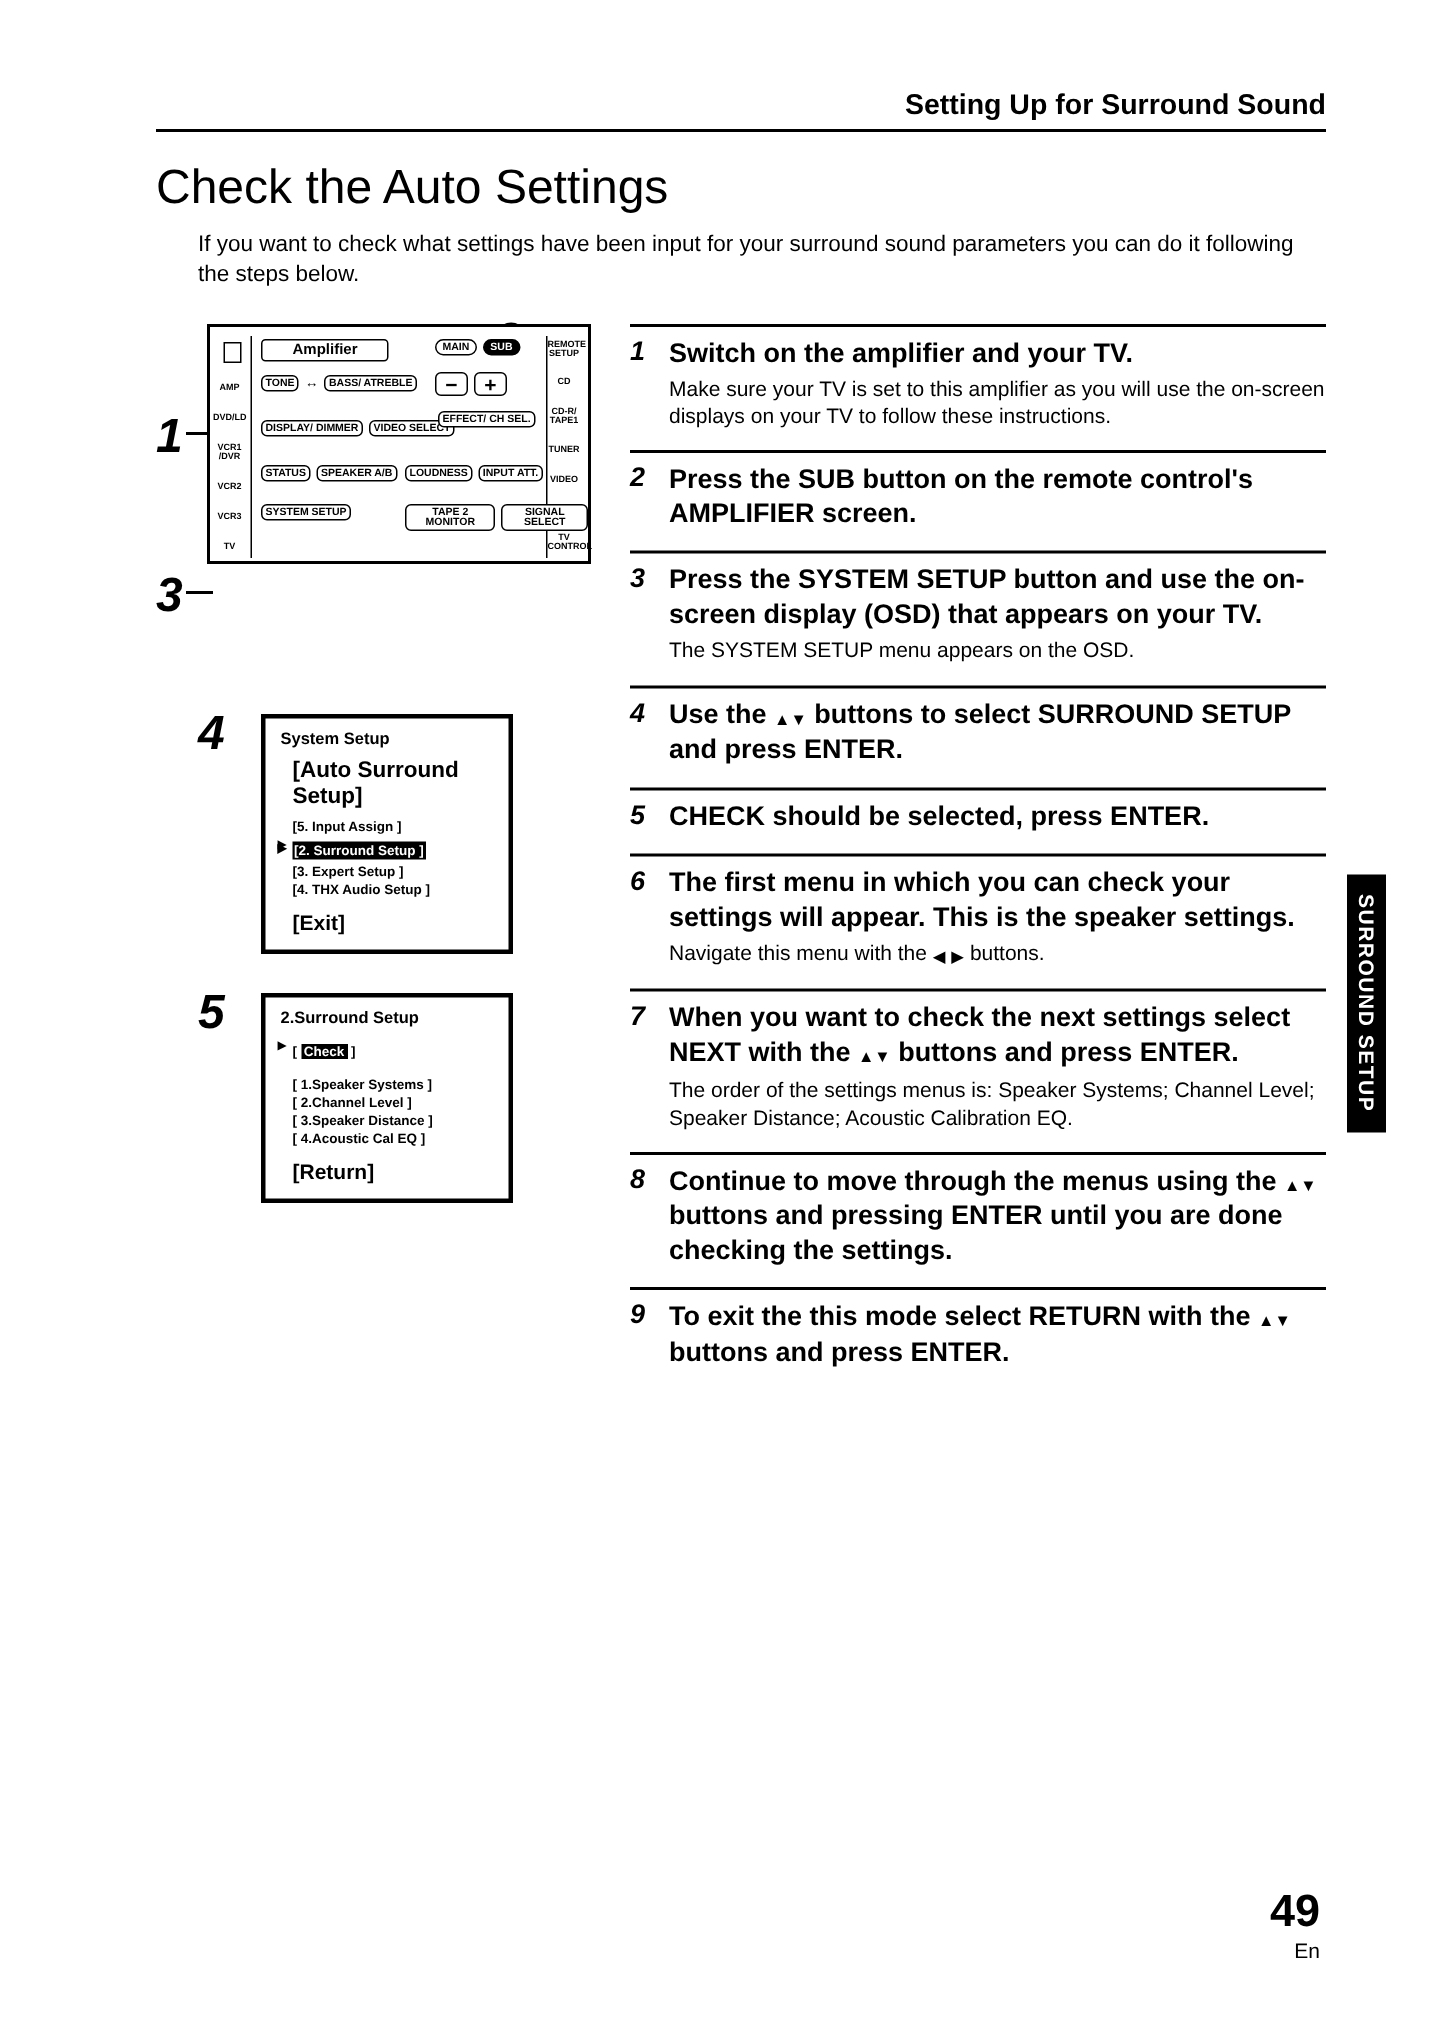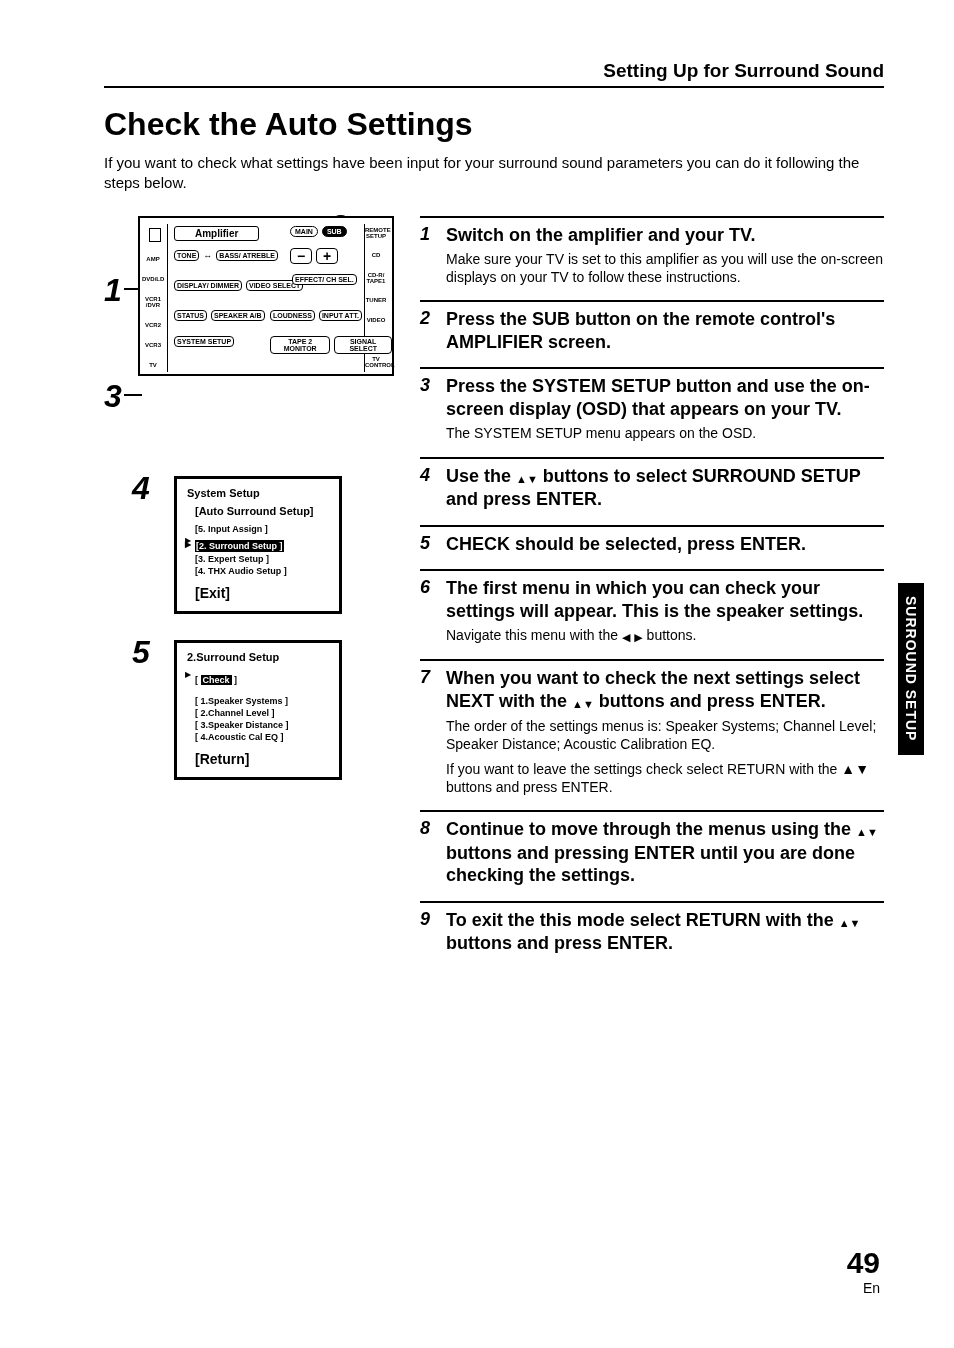--- a/index.html
+++ b/index.html
@@ -1,20 +1,20 @@
 <!DOCTYPE html>
 <html><head>
 <meta charset="utf-8">
 <style>
   * { box-sizing: border-box; margin: 0; padding: 0; }
   html, body { width: 954px; height: 1348px; font-family: Arial, Helvetica, sans-serif; color: #000; background: #fff; }
   .page { position: relative; width: 954px; height: 1348px; padding: 60px 70px 40px 104px; }
   .section-header { text-align: right; font-weight: bold; font-size: 19px; border-bottom: 2px solid #000; padding-bottom: 4px; margin-bottom: 18px; }
-  .main-title { font-size: 32px; font-weight: bold; margin-bottom: 10px; }
-  .intro { font-size: 15px; line-height: 1.35; margin-bottom: 22px; }
+  .main-title { font-size: 32px; font-weight: normal; margin-bottom: 10px; }
+  .intro { font-size: 15px; line-height: 1.35; margin-bottom: 22px; margin-left: 28px; }
   .content-row { display: flex; gap: 26px; }
   .left-col { width: 290px; flex: 0 0 290px; }
   .right-col { flex: 1; }
 
   
   .step { border-top: 2px solid #000; padding-top: 6px; margin-bottom: 14px; }
   .step-head { display: flex; align-items: flex-start; gap: 10px; }
   .step-num { font-size: 18px; font-weight: bold; font-style: italic; color: #000; width: 16px; flex: 0 0 16px; }
   .step-title { font-size: 18px; font-weight: bold; line-height: 1.25; }
   .step-body { margin-left: 26px; font-size: 14px; line-height: 1.3; margin-top: 4px; }
@@ -32,31 +32,31 @@
 
   .remote { border: 2px solid #000; width: 256px; height: 160px; margin-left: 34px; position: relative; background:#fff; }
   .remote .row { position: absolute; display:flex; align-items:center; gap:4px; }
   .btn-box { border: 1.5px solid #000; border-radius: 4px; font-size: 7px; font-weight: bold; text-align:center; padding:1px 2px; line-height:1.05; background:#fff; }
   .btn-pill { border: 1.5px solid #000; border-radius: 8px; font-size: 7px; font-weight: bold; padding:1px 4px; background:#fff; }
   .btn-pill.inv { background:#000; color:#fff; }
   .side-lbl { font-size:6px; font-weight:bold; width:22px; text-align:center;}
 
   .osd-box { width: 168px; border: 3px solid #000; margin-left: 70px; padding: 8px 10px 10px; position: relative; }
   .osd-title { font-size: 11px; font-weight: bold; margin-bottom: 6px; }
-  .osd-sub { font-size: 11px; font-weight: bold; margin: 2px 0 6px 8px; }
+  .osd-sub { font-size: 15px; font-weight: bold; margin: 2px 0 6px 8px; }
   .osd-item { font-size: 9px; font-weight: bold; margin-left: 8px; line-height:1.35; position:relative; }
   .osd-item.sel { background:#000; color:#fff; display:inline-block; padding:0 1px; }
   .osd-item.sel::before, .osd-item.ptr::before { content:"▶"; position:absolute; left:-10px; color:#000; font-size:8px; }
   .osd-exit { font-size:14px; font-weight:bold; margin:8px 0 0 8px; }
 
   
   .side-tab { position: absolute; right: 30px; top: 583px; width: 26px; height: 172px; background: #000; color: #fff; display:flex; align-items:center; justify-content:center; }
   .side-tab span { writing-mode: vertical-rl; font-size: 14px; font-weight: bold; letter-spacing: 1px; }
 
-  .page-foot { position: absolute; right: 74px; bottom: 52px; text-align: right; }
+  .page-foot { position: absolute; right: 74px; bottom: 40px; text-align: right; }
   .page-num { font-size: 30px; font-weight: bold; }
   .page-lang { font-size: 14px; }
 
   
   .lead { position:absolute; background:#000; height:2px; }
 </style>
 </head>
 <body>
 
 <div class="page">
@@ -256,21 +256,20 @@
 
       <div class="step">
         <div class="step-head">
           <span class="step-num">7</span>
           <span class="step-title">
             <span>When you want to check the next settings select NEXT with the </span><span class="arrow tri-up"></span><span class="arrow tri-down"></span><span> buttons and press ENTER.</span>
           </span>
         </div>
         <div class="step-body">
           <p>The order of the settings menus is: Speaker Systems; Channel Level; Speaker Distance; Acoustic Calibration EQ.</p>
-          <p>If you want to leave the settings check select RETURN with the ▲▼ buttons and press ENTER.</p>
         </div>
       </div>
 
       <div class="step">
         <div class="step-head">
           <span class="step-num">8</span>
           <span class="step-title">
             <span>Continue to move through the menus using the </span><span class="arrow tri-up"></span><span class="arrow tri-down"></span><span> buttons and pressing ENTER until you are done checking the settings.</span>
           </span>
         </div>

